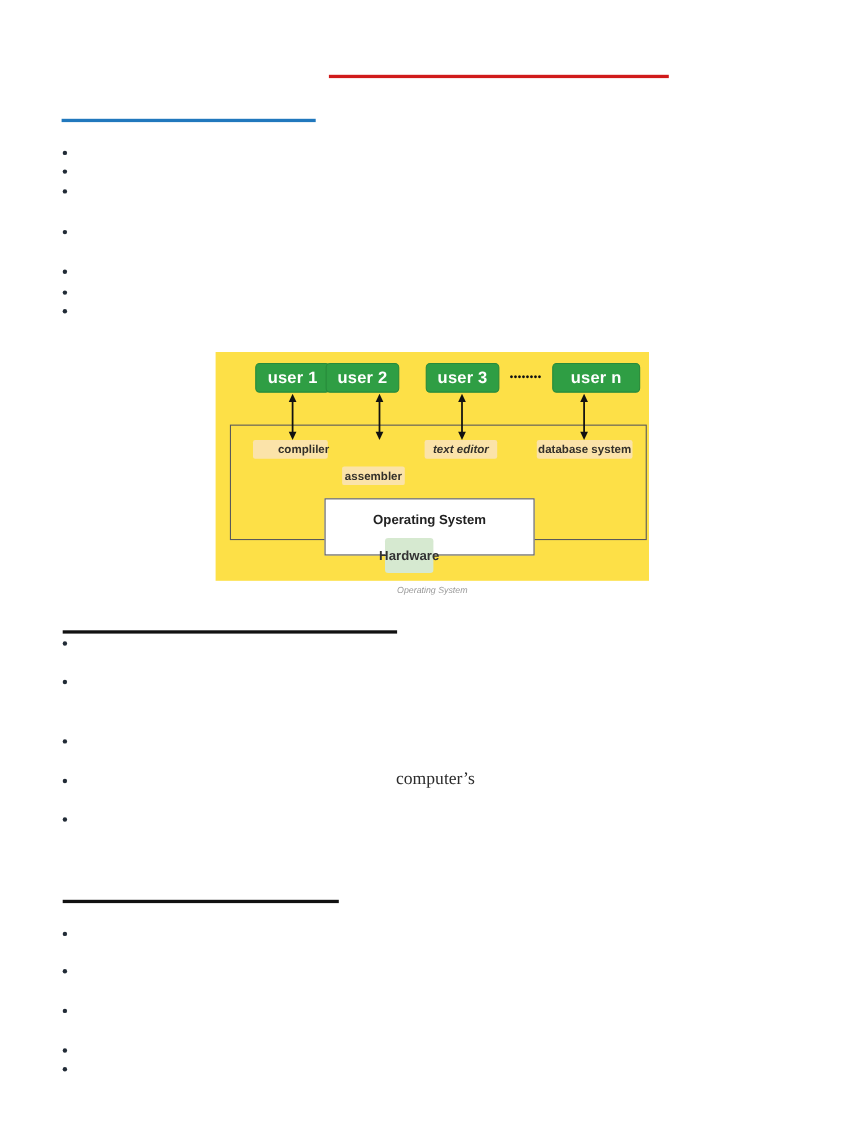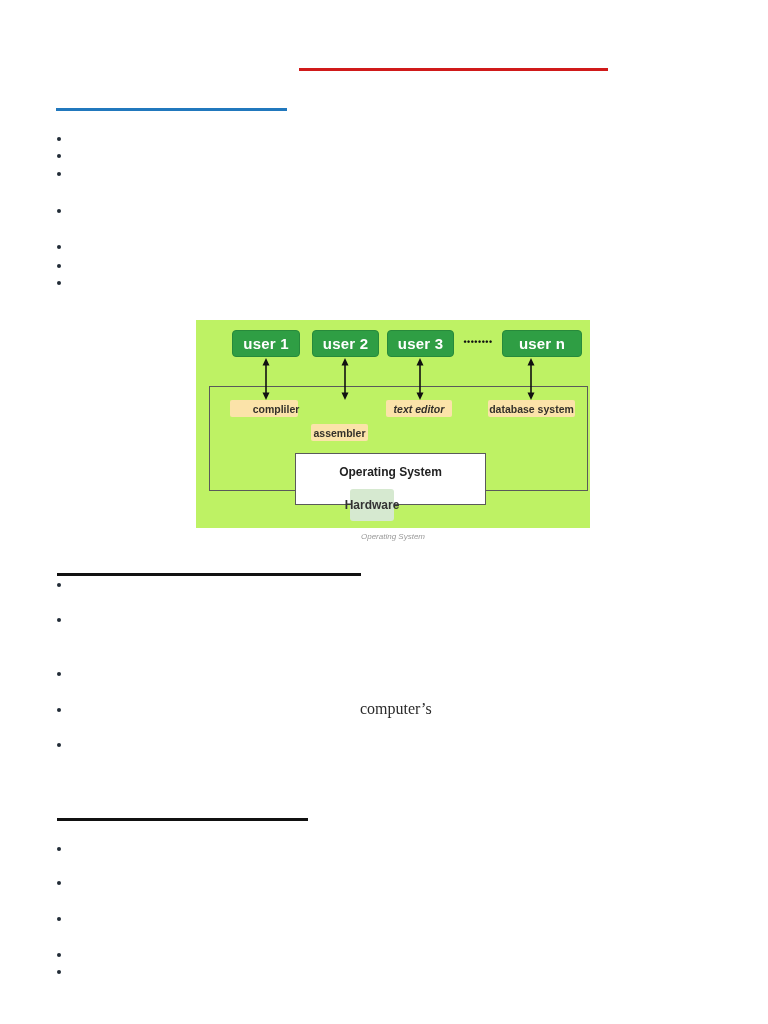--- a/index.html
+++ b/index.html
@@ -22,37 +22,37 @@
     width: 4px; height: 4px;
     border-radius: 50%;
     background: #212b36;
   }
 
   
   .figure {
     position: absolute;
     left: 196px; top: 320px;
     width: 394px; height: 208px;
-    background: #bef264;
+    background: #fde047;
   }
   .user-box {
     position: absolute;
     top: 10px; height: 27px;
     background: #2f9e44;
     border: 1px solid #278a3b;
     border-radius: 4px;
     color: #ffffff;
     font-size: 15px;
     font-weight: 600;
     display: flex; align-items: center; justify-content: center;
     box-sizing: border-box;
     letter-spacing: 0.2px;
   }
   .user-1 { left: 36px;  width: 68px; }
-  .user-2 { left: 116px; width: 67px; }
+  .user-2 { left: 100px; width: 67px; }
   .user-3 { left: 191px; width: 67px; }
   .user-n { left: 306px; width: 80px; }
   .dots-row {
     position: absolute;
     left: 258px; top: 16px; width: 48px;
     text-align: center;
     font-size: 9px;
     font-weight: bold;
     color: #111111;
     letter-spacing: 0.5px;

